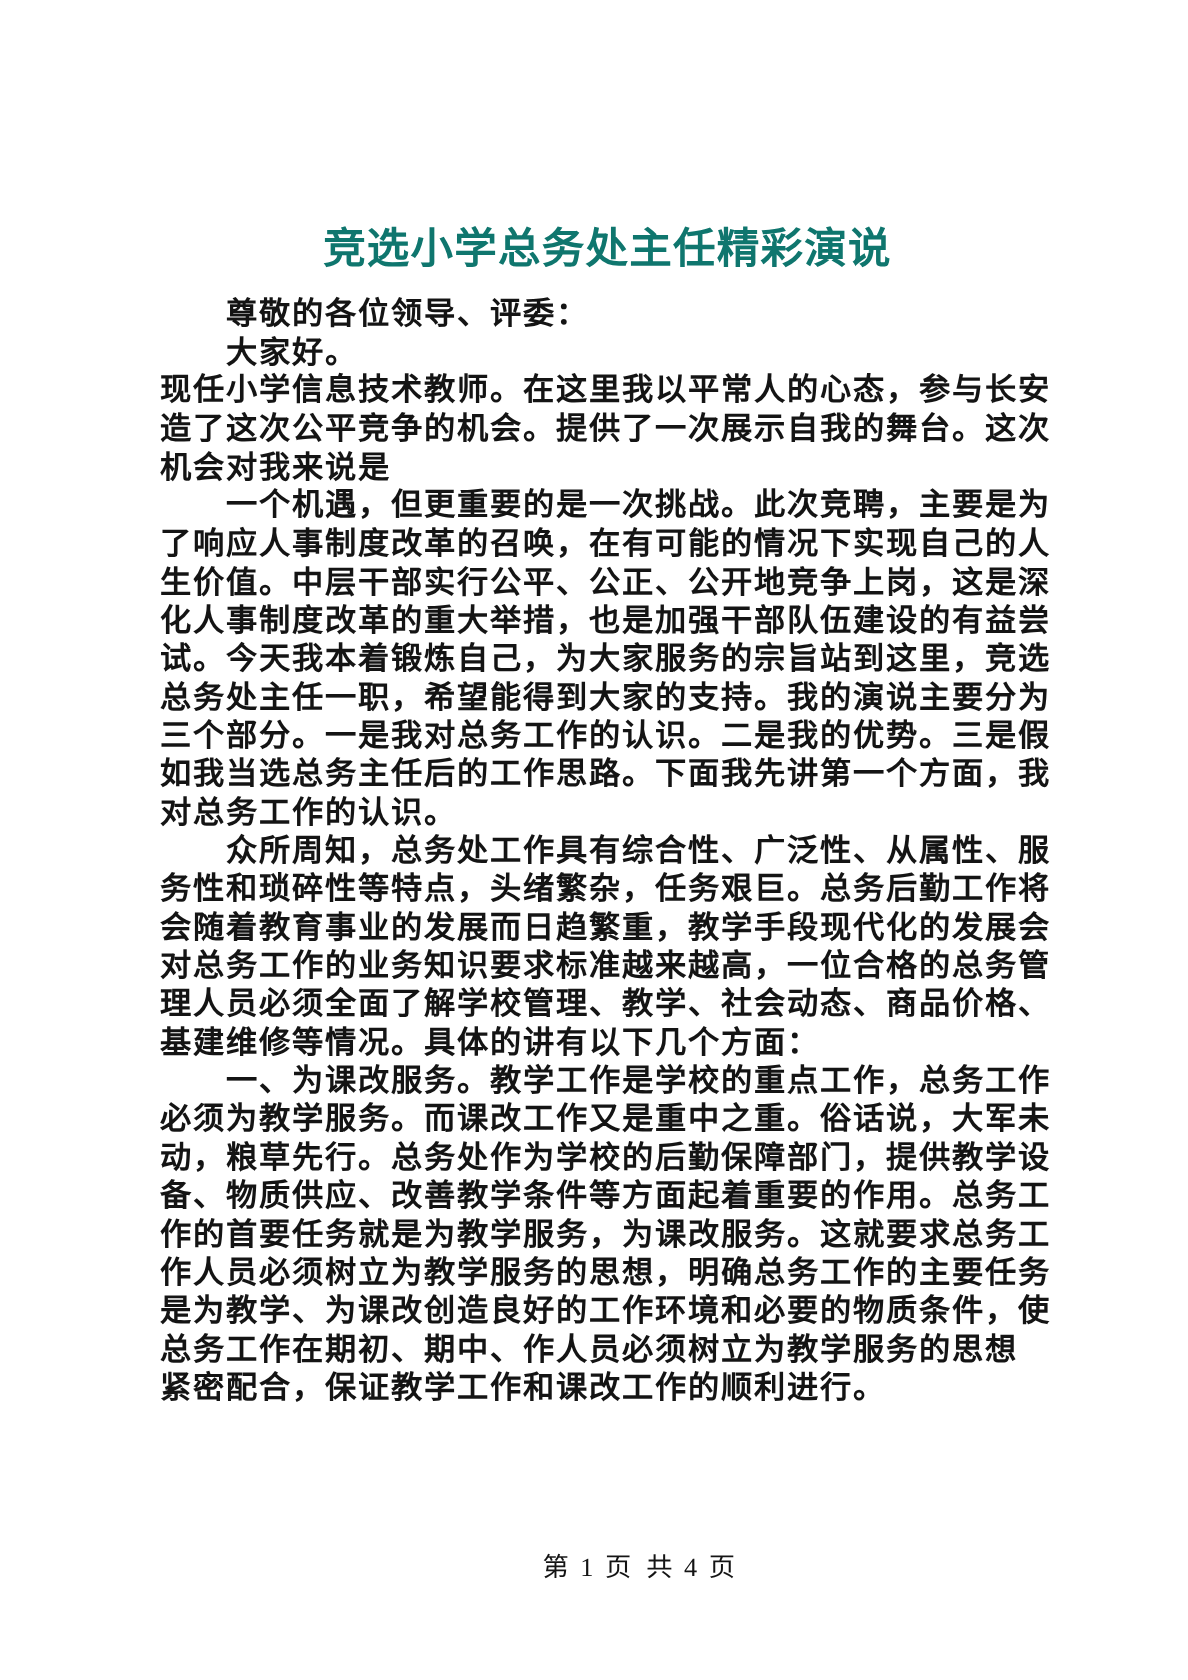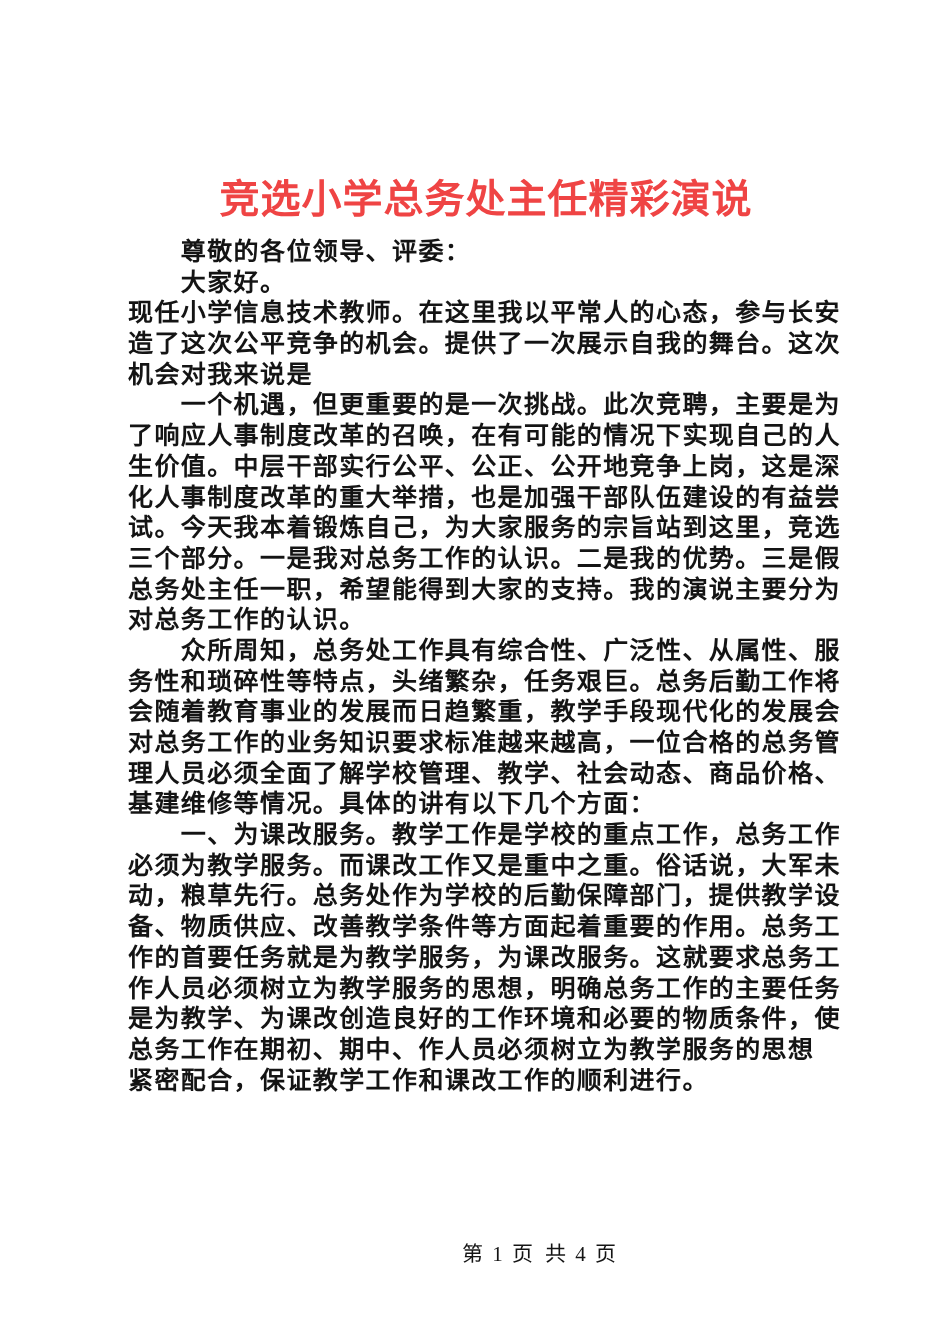--- a/index.html
+++ b/index.html
@@ -17,43 +17,43 @@
     color: #141414;
   }
   .doc-title {
     position: absolute;
     left: 128px;
     top: 176px;
     width: 716px;
     text-align: center;
     font-family: "Liberation Sans", "DejaVu Sans", sans-serif;
     font-weight: bold;
-    font-size: 40px;
+    font-size: 34px;
     line-height: 46px;
     letter-spacing: 1px;
-    color: #ef4444;
+    color: #0f766e;
     white-space: pre;
   }
   .doc-body {
     position: absolute;
     left: 128px;
     top: 237px;
     width: 720px;
     font-weight: bold;
   }
   .doc-line {
     height: 30.7px;
     line-height: 30.7px;
     font-size: 25px;
     letter-spacing: 1.4px;
     white-space: pre;
   }
   .doc-footer {
     position: absolute;
-    left: 462px;
+    left: 434px;
     top: 1241px;
     font-size: 21px;
     line-height: 26px;
     letter-spacing: 2px;
     color: #141414;
     white-space: pre;
   }
   .doc-footer .gap {
     display: inline-block;
     width: 10px;
@@ -70,22 +70,23 @@
     <div class="doc-line">　　尊敬的各位领导、评委：</div>
     <div class="doc-line">　　大家好。</div>
     <div class="doc-line">现任小学信息技术教师。在这里我以平常人的心态，参与长安</div>
     <div class="doc-line">造了这次公平竞争的机会。提供了一次展示自我的舞台。这次</div>
     <div class="doc-line">机会对我来说是</div>
     <div class="doc-line">　　一个机遇，但更重要的是一次挑战。此次竞聘，主要是为</div>
     <div class="doc-line">了响应人事制度改革的召唤，在有可能的情况下实现自己的人</div>
     <div class="doc-line">生价值。中层干部实行公平、公正、公开地竞争上岗，这是深</div>
     <div class="doc-line">化人事制度改革的重大举措，也是加强干部队伍建设的有益尝</div>
     <div class="doc-line">试。今天我本着锻炼自己，为大家服务的宗旨站到这里，竞选</div>
+    <div class="doc-line">总务处主任一职，希望能得到大家的支持。我的演说主要分为</div>
     <div class="doc-line">三个部分。一是我对总务工作的认识。二是我的优势。三是假</div>
-    <div class="doc-line">总务处主任一职，希望能得到大家的支持。我的演说主要分为</div>
+    <div class="doc-line">如我当选总务主任后的工作思路。下面我先讲第一个方面，我</div>
     <div class="doc-line">对总务工作的认识。</div>
     <div class="doc-line">　　众所周知，总务处工作具有综合性、广泛性、从属性、服</div>
     <div class="doc-line">务性和琐碎性等特点，头绪繁杂，任务艰巨。总务后勤工作将</div>
     <div class="doc-line">会随着教育事业的发展而日趋繁重，教学手段现代化的发展会</div>
     <div class="doc-line">对总务工作的业务知识要求标准越来越高，一位合格的总务管</div>
     <div class="doc-line">理人员必须全面了解学校管理、教学、社会动态、商品价格、</div>
     <div class="doc-line">基建维修等情况。具体的讲有以下几个方面：</div>
     <div class="doc-line">　　一、为课改服务。教学工作是学校的重点工作，总务工作</div>
     <div class="doc-line">必须为教学服务。而课改工作又是重中之重。俗话说，大军未</div>
     <div class="doc-line">动，粮草先行。总务处作为学校的后勤保障部门，提供教学设</div>

